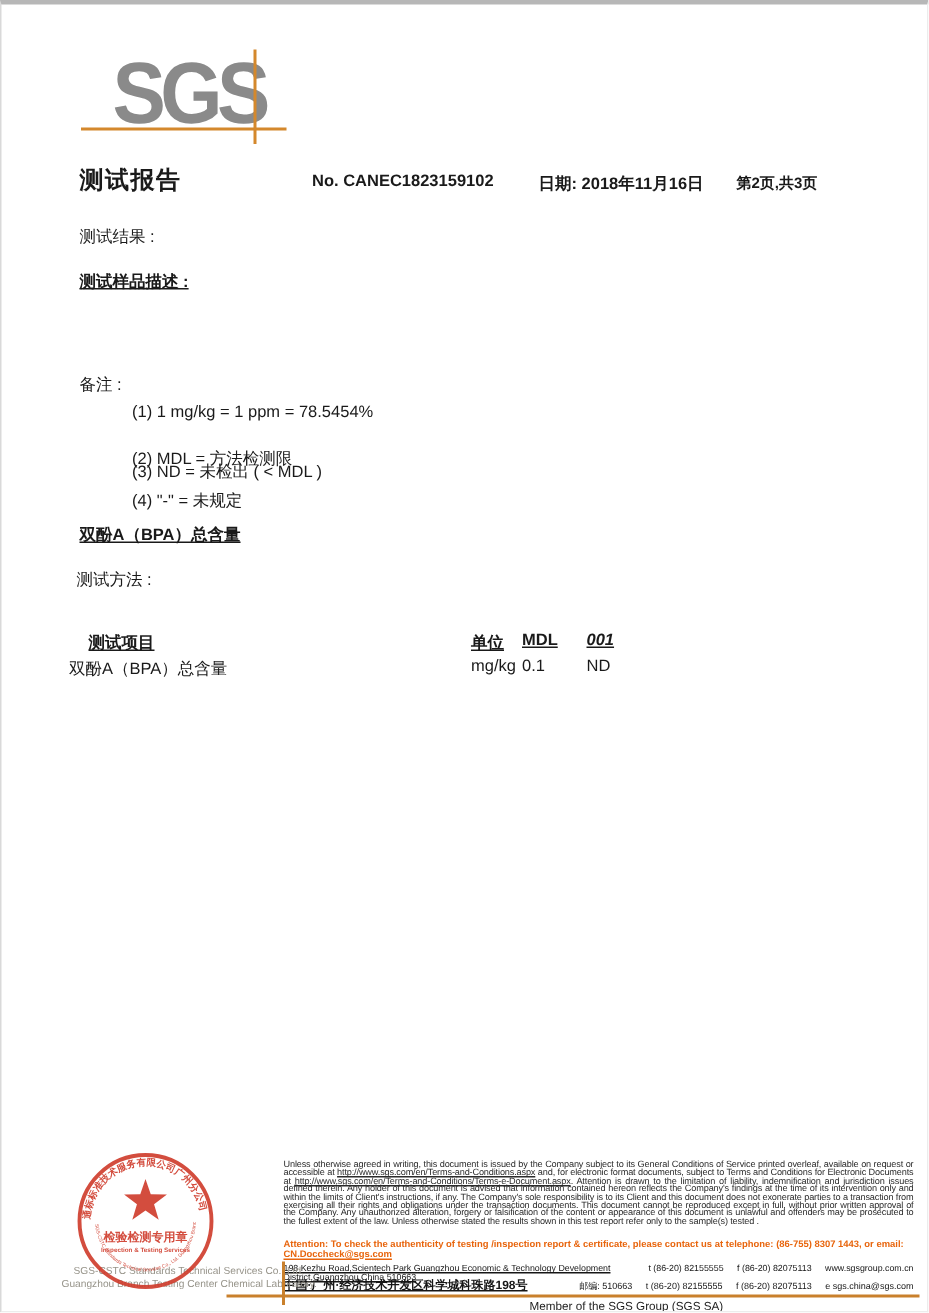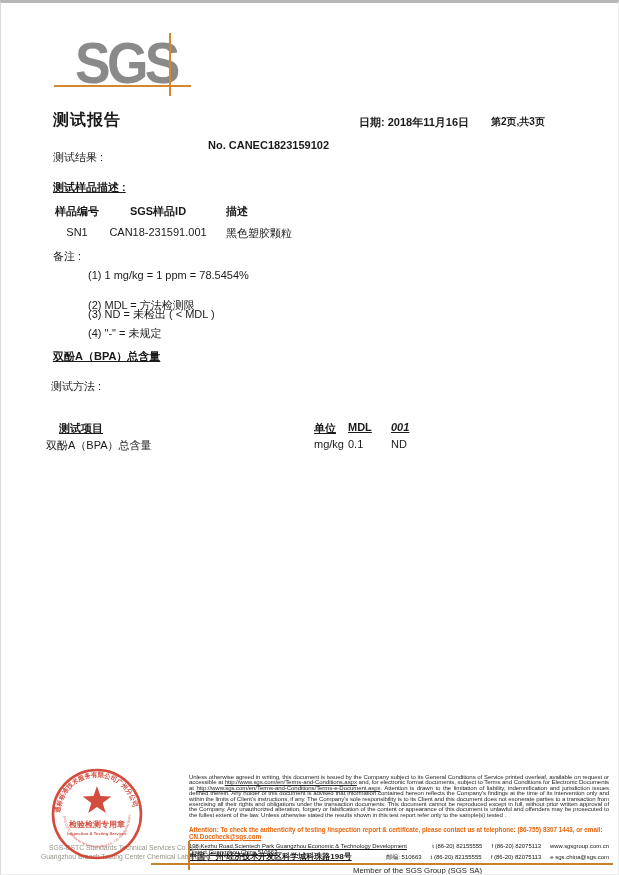--- a/index.html
+++ b/index.html
@@ -10,21 +10,21 @@
     border-right:1px solid #ececec; border-bottom:1px solid #ececec;
     overflow:hidden; color:#1a1a1a;
   }
   .abs { position:absolute; }
   
   .logo-text { left:74px; top:31px; font-size:58px; font-weight:bold; color:#8a8a8a;
     letter-spacing:-4px; transform:scaleX(0.92); transform-origin:left top; line-height:1; }
   .hline-top { left:53px; top:82px; width:137px; height:2px; background:#d4882c; }
   .vline-top { left:168px; top:30px; width:2px; height:63px; background:#d4882c; }
   .report-title { left:52px; top:107px; font-size:16px; font-weight:bold; letter-spacing:1px; }
-  .report-no { left:207px; top:112px; font-size:11px; font-weight:bold;margin-top:24px; }
+  .report-no { left:207px; top:112px; font-size:11px; font-weight:bold; }
   .report-date { left:358px; top:112px; font-size:11px; font-weight:bold; }
   .report-page { left:490px; top:112px; font-size:10px; font-weight:bold; }
   
   .lbl { font-size:11px; }
   .b { font-weight:bold; }
   .u { text-decoration:underline; }
   .sec-result { left:52px; top:147px; }
   .sec-sample { left:52px; top:177px; }
   .sample-table { left:45px; top:201px; font-size:11px; }
   .sample-table .r { display:flex; margin-bottom:7px; }
@@ -70,32 +70,20 @@
   <div class="abs vline-top"></div>
 
   <div class="abs report-title">测试报告</div>
   <div class="abs report-no">No. CANEC1823159102</div>
   <div class="abs report-date">日期: 2018年11月16日</div>
   <div class="abs report-page">第2页,共3页</div>
 
   <div class="abs lbl sec-result">测试结果 :</div>
   <div class="abs lbl b u sec-sample">测试样品描述 :</div>
 
-  <div class="abs sample-table">
-    <div class="r b">
-      <span class="c1">样品编号</span>
-      <span class="c2">SGS样品ID</span>
-      <span class="c3">描述</span>
-    </div>
-    <div class="r">
-      <span class="c1">SN1</span>
-      <span class="c2">CAN18-231591.001</span>
-      <span class="c3">黑色塑胶颗粒</span>
-    </div>
-  </div>
 
   <div class="abs lbl sec-remark">备注 :</div>
   <div class="abs remark-item" style="top:266px">(1) 1 mg/kg = 1 ppm = 78.5454%</div>
   <div class="abs remark-item" style="top:295px">(2) MDL = 方法检测限</div>
   <div class="abs remark-item" style="top:304px">(3) ND = 未检出 ( &lt; MDL )</div>
   <div class="abs remark-item" style="top:323px">(4) "-" = 未规定</div>
 
   <div class="abs lbl b u sec-bpa">双酚A（BPA）总含量</div>
 
   <div class="abs lbl method-label">测试方法 :</div>

